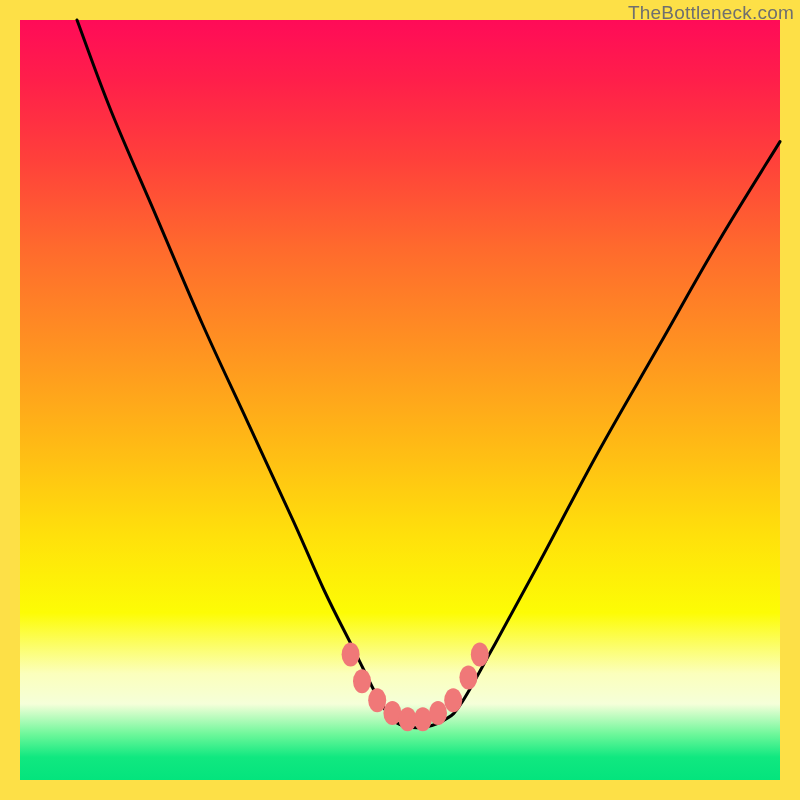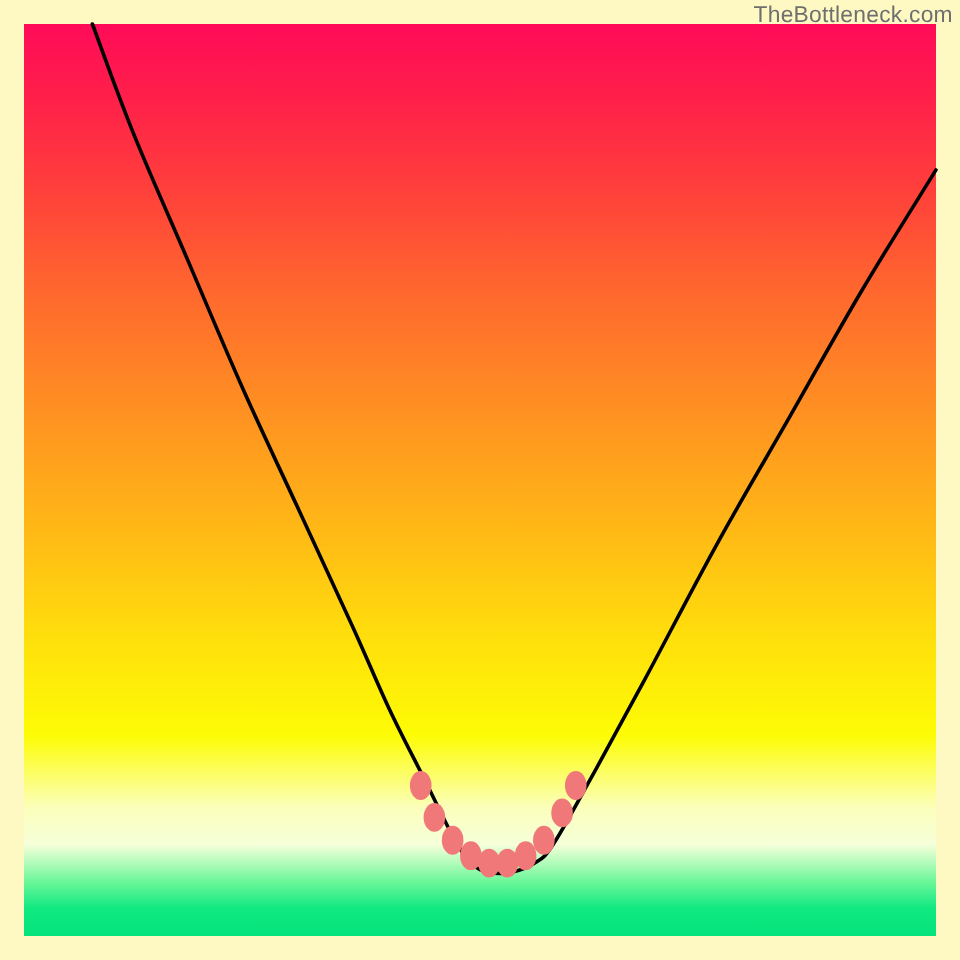--- a/index.html
+++ b/index.html
@@ -8,21 +8,21 @@
     width: 800px;
     height: 800px;
     background: #000;
     font-family: Arial, Helvetica, sans-serif;
     overflow: hidden;
   }
   .frame {
     position: relative;
     width: 800px;
     height: 800px;
-    background: #fef9c3;
+    background: #fde047;
   }
   .plot-area {
     position: absolute;
     left: 20px;
     top: 20px;
     width: 760px;
     height: 760px;
     
     background: linear-gradient(
       to bottom,

